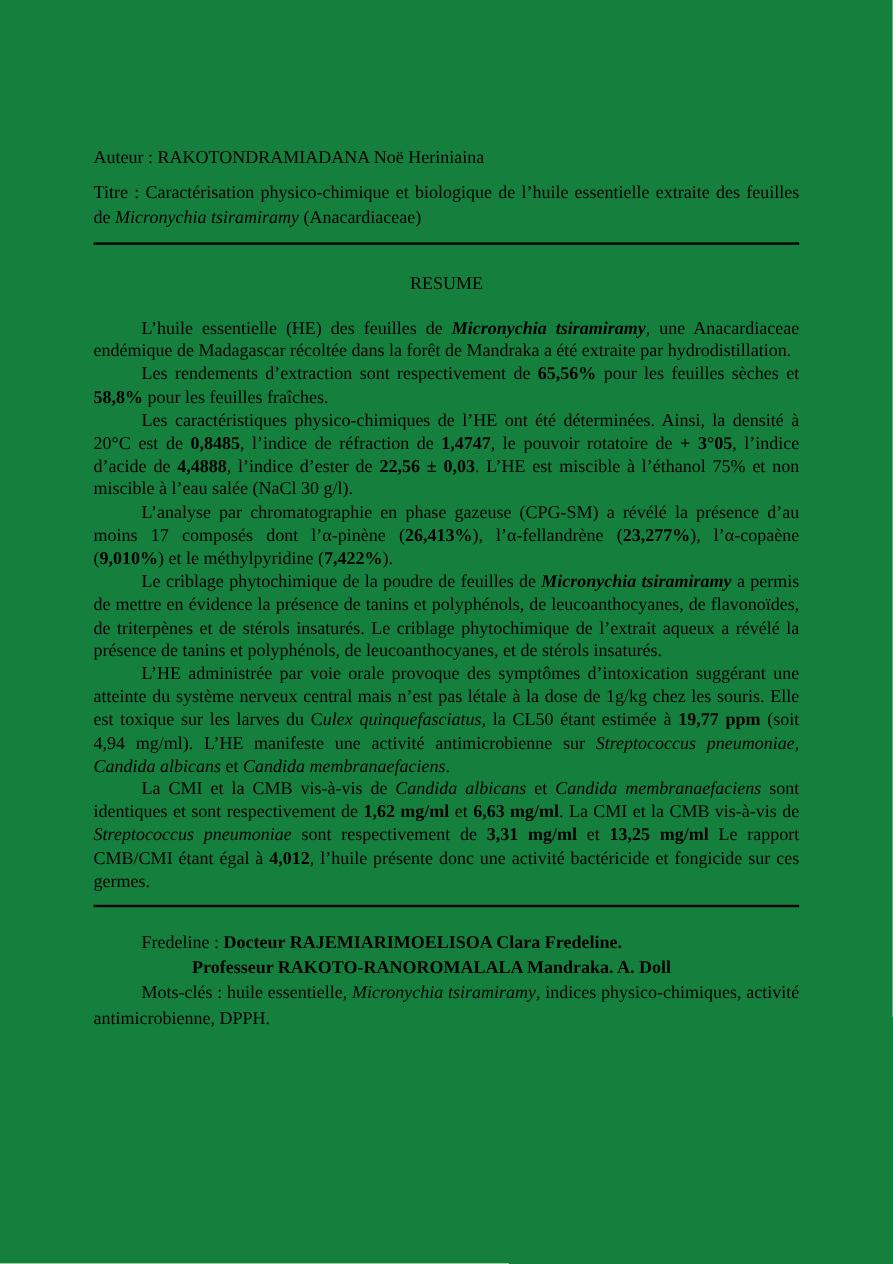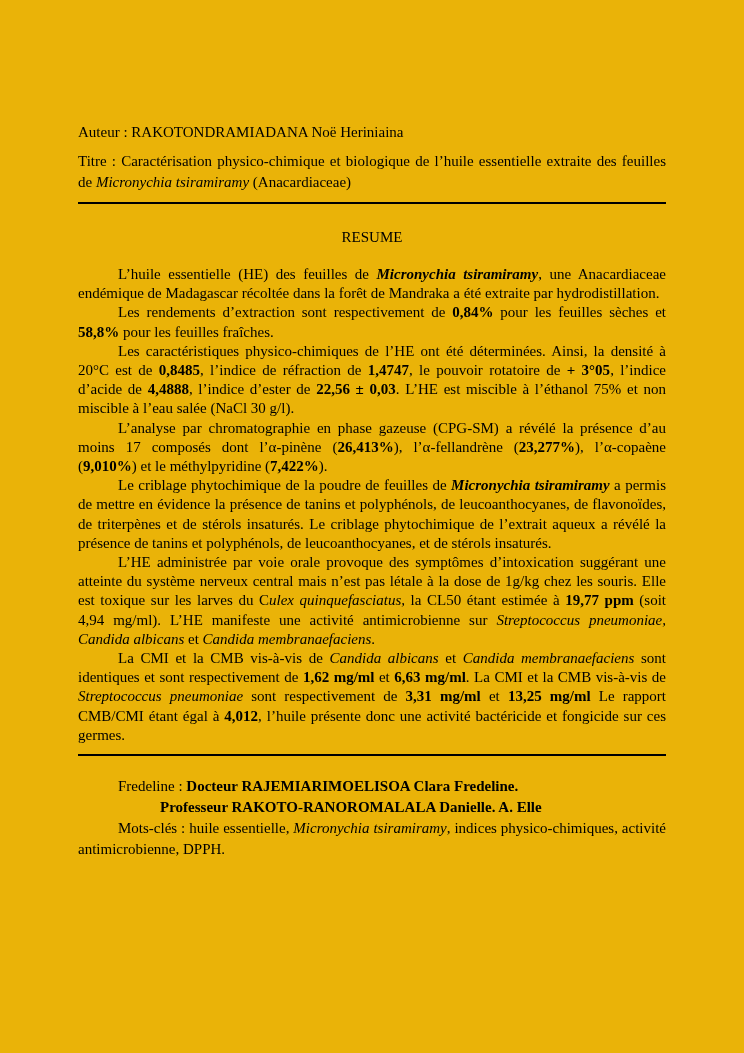--- a/index.html
+++ b/index.html
@@ -5,21 +5,21 @@
   html, body {
     margin: 0;
     padding: 0;
     background: #ffffff;
   }
   .page {
     position: relative;
     width: 744px;
     height: 1053px;
     margin: 0 auto;
-    background: #eab308;
+    background: #15803d;
     color: #000000;
     font-family: "Liberation Serif", "DejaVu Serif", serif;
     font-size: 15px;
     box-sizing: border-box;
     padding: 122px 78px 0 78px;
     overflow: hidden;
   }
   p { margin: 0; }
   .header-line {
     line-height: 21px;
@@ -64,29 +64,29 @@
   <p class="header-line author-line"><span>Auteur : RAKOTONDRAMIADANA Noë Heriniaina</span></p>
 
   <p class="header-line title-line"><span>Titre : Caractérisation physico-chimique et biologique de l’huile essentielle extraite des feuilles de </span><span class="i">Micronychia tsiramiramy</span><span> (Anacardiaceae)</span></p>
 
   <hr class="rule rule-top">
 
   <p class="resume-heading">RESUME</p>
 
   <div class="body-block">
     <p class="body-par"><span>L’huile essentielle (HE) des feuilles de </span><span class="b i">Micronychia tsiramiramy</span><span>, une Anacardiaceae endémique de Madagascar récoltée dans la forêt de Mandraka a été extraite par hydrodistillation.</span></p>
-    <p class="body-par"><span>Les rendements d’extraction sont respectivement de </span><span class="b">0,84%</span><span> pour les feuilles sèches et </span><span class="b">58,8%</span><span> pour les feuilles fraîches.</span></p>
+    <p class="body-par"><span>Les rendements d’extraction sont respectivement de </span><span class="b">65,56%</span><span> pour les feuilles sèches et </span><span class="b">58,8%</span><span> pour les feuilles fraîches.</span></p>
     <p class="body-par"><span>Les caractéristiques physico-chimiques de l’HE ont été déterminées. Ainsi, la densité à 20°C est de </span><span class="b">0,8485</span><span>, l’indice de réfraction de </span><span class="b">1,4747</span><span>, le pouvoir rotatoire de </span><span class="b">+ 3°05</span><span>, l’indice d’acide de </span><span class="b">4,4888</span><span>, l’indice d’ester de </span><span class="b">22,56 ± 0,03</span><span>. L’HE est miscible à l’éthanol 75% et non miscible à l’eau salée (NaCl 30 g/l).</span></p>
     <p class="body-par"><span>L’analyse par chromatographie en phase gazeuse (CPG-SM) a révélé la présence d’au moins 17 composés dont l’α-pinène (</span><span class="b">26,413%</span><span>), l’α-fellandrène (</span><span class="b">23,277%</span><span>), l’α-copaène (</span><span class="b">9,010%</span><span>) et le méthylpyridine (</span><span class="b">7,422%</span><span>).</span></p>
     <p class="body-par"><span>Le criblage phytochimique de la poudre de feuilles de </span><span class="b i">Micronychia tsiramiramy</span><span> a permis de mettre en évidence la présence de tanins et polyphénols, de leucoanthocyanes, de flavonoïdes, de triterpènes et de stérols insaturés. Le criblage phytochimique de l’extrait aqueux a révélé la présence de tanins et polyphénols, de leucoanthocyanes, et de stérols insaturés.</span></p>
     <p class="body-par"><span>L’HE administrée par voie orale provoque des symptômes d’intoxication suggérant une atteinte du système nerveux central mais n’est pas létale à la dose de 1g/kg chez les souris. Elle est toxique sur les larves du C</span><span class="i">ulex quinquefasciatus,</span><span> la CL50 étant estimée à </span><span class="b">19,77 ppm</span><span> (soit 4,94 mg/ml). L’HE manifeste une activité antimicrobienne sur </span><span class="i">Streptococcus pneumoniae, Candida albicans</span><span> et </span><span class="i">Candida membranaefaciens</span><span>.</span></p>
     <p class="body-par"><span>La CMI et la CMB vis-à-vis de </span><span class="i">Candida albicans</span><span> et </span><span class="i">Candida membranaefaciens</span><span> sont identiques et sont respectivement de </span><span class="b">1,62 mg/ml</span><span> et </span><span class="b">6,63 mg/ml</span><span>. La CMI et la CMB vis-à-vis de </span><span class="i">Streptococcus pneumoniae</span><span> sont respectivement de </span><span class="b">3,31 mg/ml</span><span> et </span><span class="b">13,25 mg/ml</span><span> Le rapport CMB/CMI étant égal à </span><span class="b">4,012</span><span>, l’huile présente donc une activité bactéricide et fongicide sur ces germes.</span></p>
   </div>
 
   <hr class="rule rule-bottom">
 
   <div class="footer-block">
     <p class="enc-line-1"><span>Fredeline : </span><span class="b">Docteur RAJEMIARIMOELISOA Clara Fredeline.</span></p>
-    <p class="enc-line-2"><span class="b">Professeur RAKOTO-RANOROMALALA Danielle. A. Elle</span></p>
+    <p class="enc-line-2"><span class="b">Professeur RAKOTO-RANOROMALALA Mandraka. A. Doll</span></p>
     <p class="keywords-par"><span>Mots-clés : huile essentielle, </span><span class="i">Micronychia tsiramiramy</span><span>, indices physico-chimiques, activité antimicrobienne, DPPH.</span></p>
   </div>
 
 </div>
 
 </body></html>

